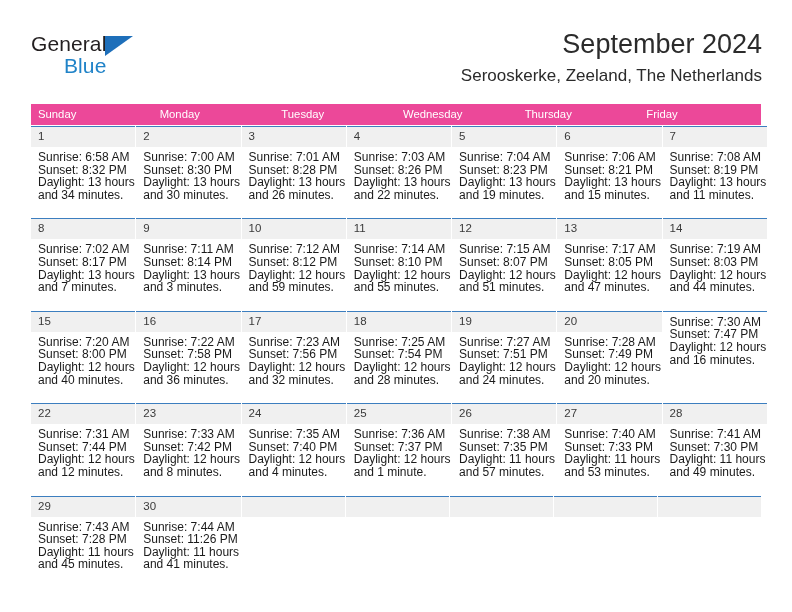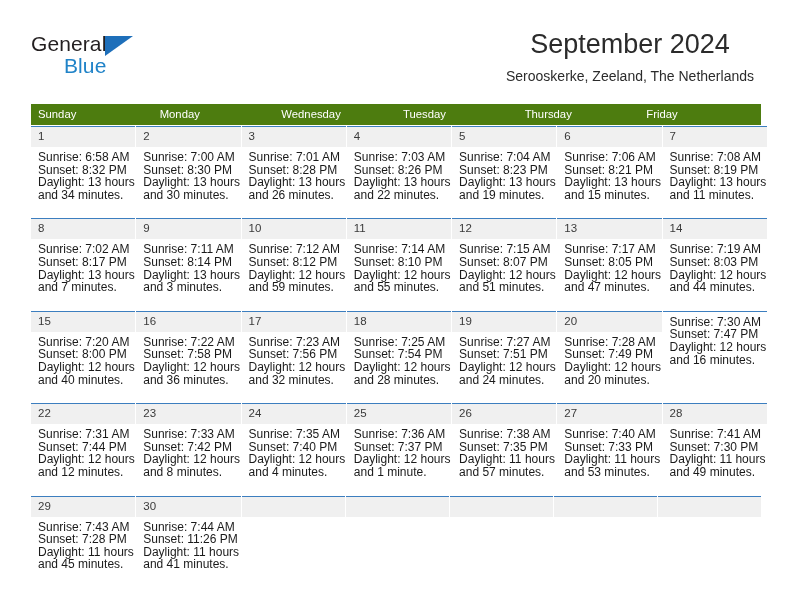--- a/index.html
+++ b/index.html
@@ -58,50 +58,50 @@
     position: absolute;
     left: 33px;
     top: 22px;
     font-size: 21px;
     color: #2083c8;
     letter-spacing: 0.1px;
   }
 
   .title-block {
     position: absolute;
-    right: 38px;
+    right: 30px;
     top: 28px;
-    text-align: center;
+    text-align: right;
   }
   .cal-title {
     font-size: 27px;
     color: #2b2b2b;
     font-weight: normal;
     line-height: 32px;
     white-space: nowrap;
   }
   .cal-subtitle {
-    font-size: 14px;
+    font-size: 17px;
     color: #2b2b2b;
     line-height: 20px;
     margin-top: 6px;
     white-space: nowrap;
   }
 
   
   .calendar {
     position: absolute;
     left: 31px;
     top: 104px;
     width: 730px;
   }
   .weekdays {
     display: flex;
     width: 730px;
-    background: #4d7c0f;
+    background: #ec4899;
     height: 21px;
   }
   .weekday {
     flex: 1 1 0;
     color: #ffffff;
     font-size: 11.3px;
     line-height: 21px;
     padding-left: 7px;
     box-sizing: border-box;
     white-space: nowrap;
@@ -161,22 +161,22 @@
     <div class="title-block">
       <div class="cal-title">September 2024</div>
       <div class="cal-subtitle">Serooskerke, Zeeland, The Netherlands</div>
     </div>
   </div>
 
   <div class="calendar">
     <div class="weekdays">
       <div class="weekday">Sunday</div>
       <div class="weekday">Monday</div>
+      <div class="weekday">Tuesday</div>
       <div class="weekday">Wednesday</div>
-      <div class="weekday">Tuesday</div>
       <div class="weekday">Thursday</div>
       <div class="weekday">Friday</div>
     </div>
 
     <div id="weeks-container">
         <div class="week">
           <div class="cell">
             <div class="daynum">1</div>
             <div class="info">
               <div>Sunrise: 6:58 AM</div>

